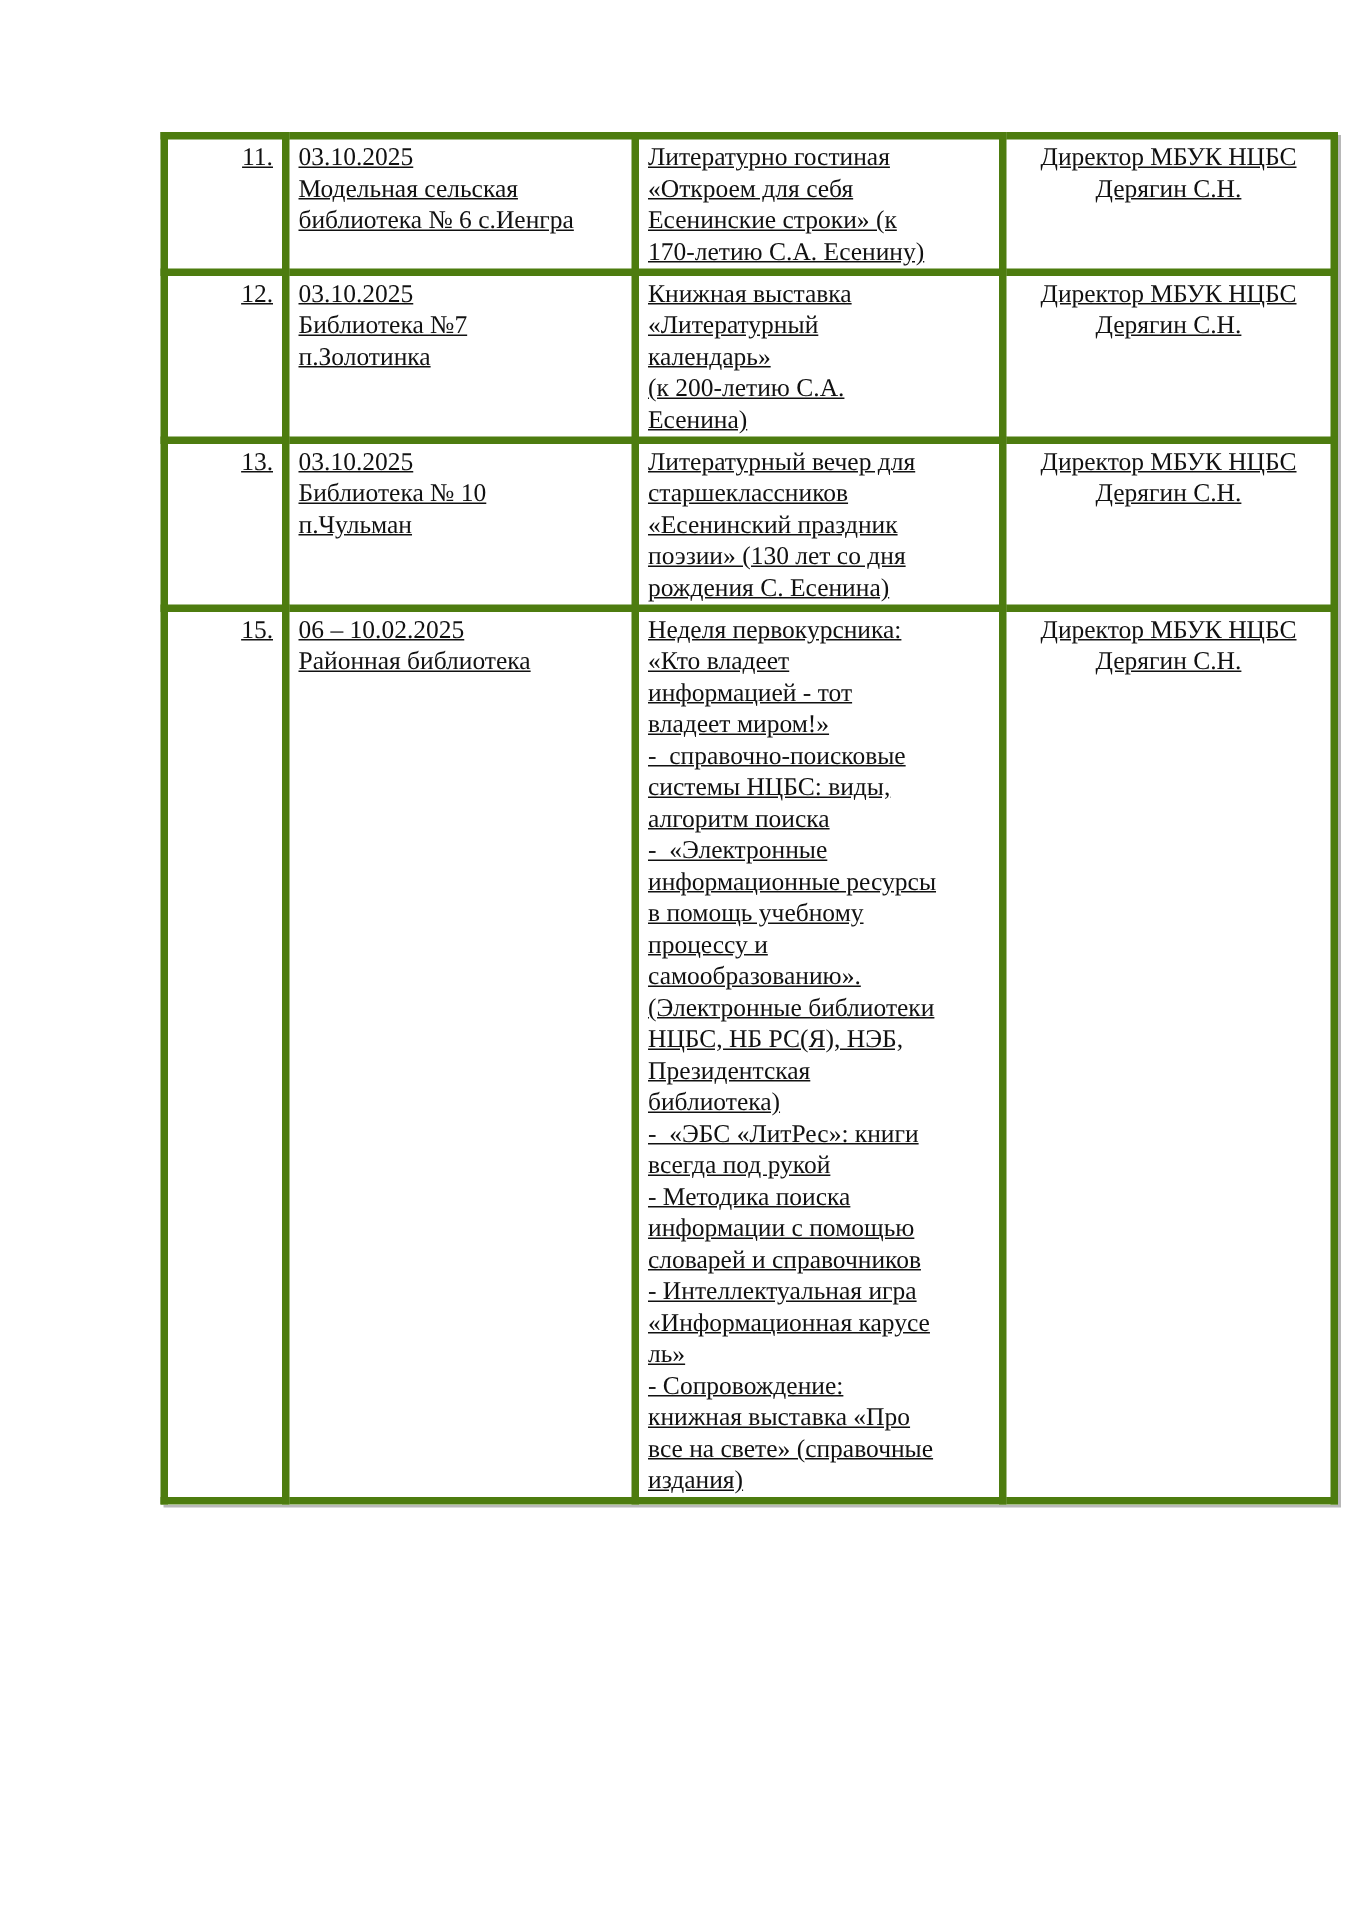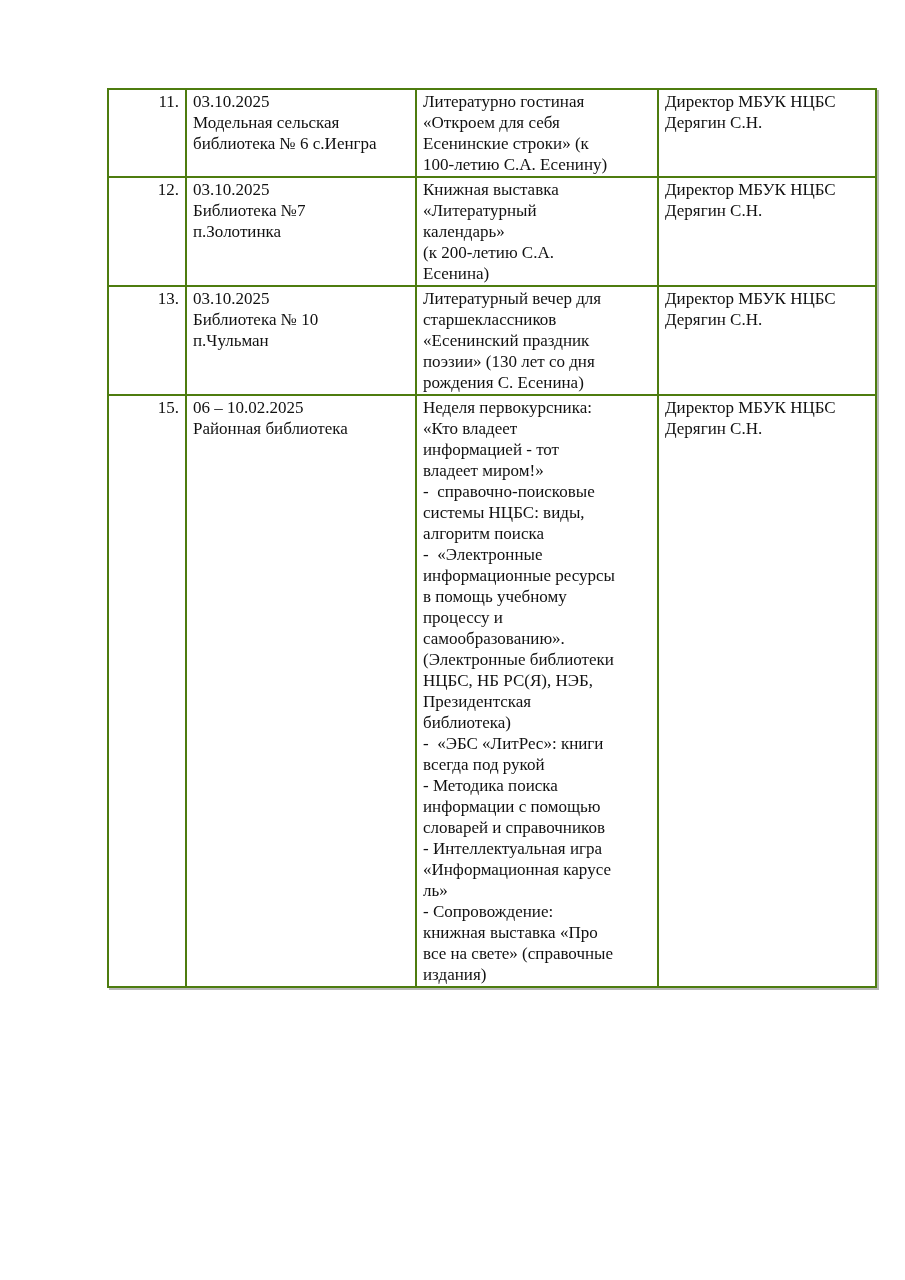--- a/index.html
+++ b/index.html
@@ -21,56 +21,57 @@
     left: 107px;
     top: 88px;
     width: 712px;
     border-collapse: collapse;
     table-layout: fixed;
     font-size: 17px;
     line-height: 21px;
     box-shadow: 2px 2px 0 rgba(125,125,125,0.55);
   }
   table.events-table td {
-    border: 2px solid #4d7c0f;
+    border: 5px solid #4d7c0f;
     padding: 1px 6px;
     vertical-align: top;
     white-space: pre-wrap;
     word-wrap: break-word;
+    text-decoration: underline;
   }
   td.col-num {
     width: 64px;
     text-align: right;
     vertical-align: middle;
     padding-right: 5px;
   }
   td.col-date  { width: 216px; }
   td.col-event { width: 228px; }
   td.col-resp  {
     width: 204px;
-    text-align: left;
+    text-align: center;
     vertical-align: middle;
   }
   .accent-text {  }
 </style>
 </head>
 <body>
 
 <div class="page">
   <table class="events-table">
     <tbody>
         <tr>
           <td class="col-num">11.</td>
           <td class="col-date">03.10.2025
 Модельная сельская
 библиотека № 6 с.Иенгра</td>
           <td class="col-event"><span>Литературно гостиная
 «Откроем для себя
 Есенинские строки» (к
-100-летию С.А. Есенину)</span></td>
+170-летию С.А. Есенину)</span></td>
           <td class="col-resp">Директор МБУК НЦБС
 Дерягин С.Н.</td>
         </tr>
         <tr>
           <td class="col-num">12.</td>
           <td class="col-date">03.10.2025
 Библиотека №7
 п.Золотинка</td>
           <td class="col-event"><span>Книжная выставка
 «Литературный

